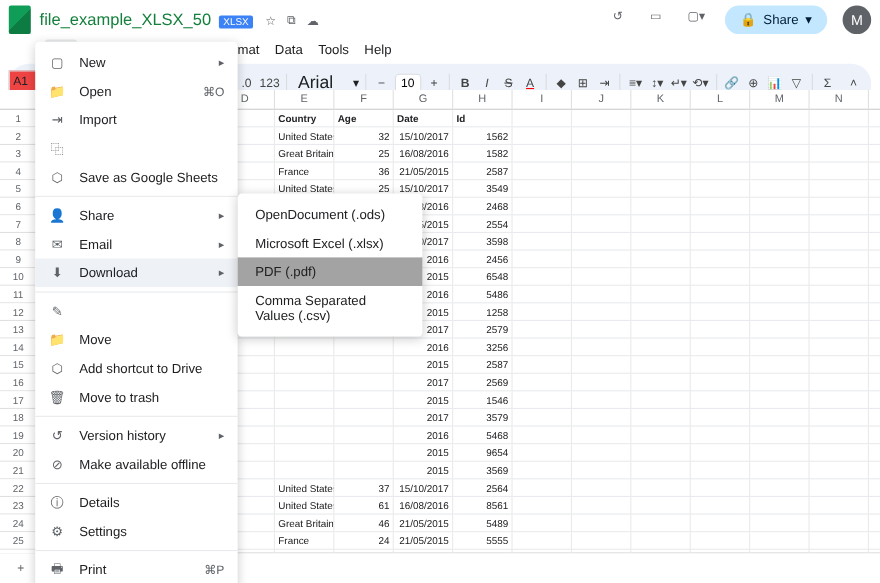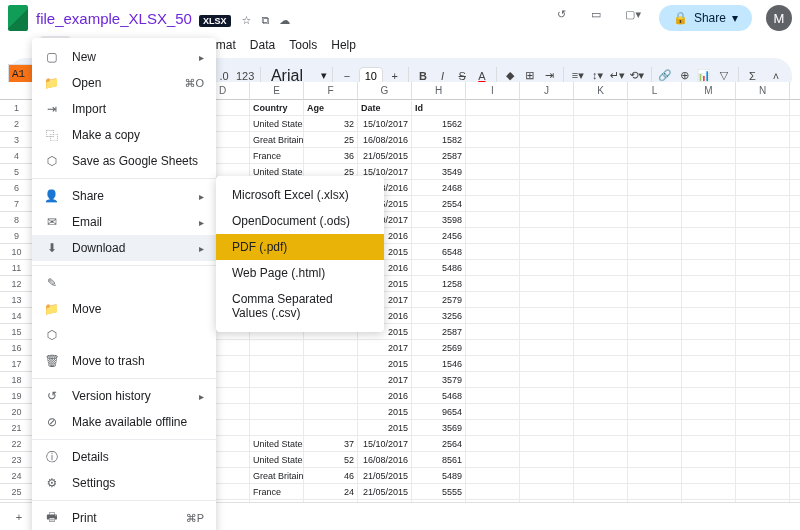--- a/index.html
+++ b/index.html
@@ -1,55 +1,55 @@
 <!DOCTYPE html>
 <html><head>
 <meta charset="utf-8">
 <style>
 * { margin: 0; padding: 0; box-sizing: border-box; font-family: Arial, sans-serif; }
 body { background: #fff; font-size: 11px; color: #202124; overflow: hidden; width: 800px; height: 530px; position: relative; }
 .header { display: flex; align-items: center; padding: 4px 8px; height: 36px; gap: 8px; }
 .logo { width: 20px; height: 26px; background: linear-gradient(135deg, #0f9d58 50%, #0c7c43 50%); border-radius: 2px; }
 .title-area { flex: 1; }
-.doc-title { font-size: 15px; color: #6d28d9; }
-.badge { background: #0f172a; color: #fff; font-size: 9px; padding: 1px 4px; border-radius: 2px; font-weight: bold; margin-left: 4px; }
+.doc-title { font-size: 15px; color: #15803d; }
+.badge { background: #3b82f6; color: #fff; font-size: 9px; padding: 1px 4px; border-radius: 2px; font-weight: normal; margin-left: 4px; }
 .title-icons { display: inline-flex; gap: 10px; margin-left: 8px; color: #5f6368; }
 .right-icons { display: flex; gap: 14px; align-items: center; }
 .icon-btn { width: 20px; height: 20px; color: #5f6368; cursor: pointer; }
 .share-btn { background: #c2e7ff; border-radius: 20px; padding: 6px 14px; display: flex; align-items: center; gap: 6px; font-size: 12px; color: #001d35; cursor: pointer; }
 .avatar { width: 26px; height: 26px; border-radius: 50%; background: #5f6368; color: #fff; display: flex; align-items: center; justify-content: center; font-size: 13px; }
 .menubar { display: flex; gap: 2px; padding: 0 8px 0 40px; height: 20px; font-size: 12px; color: #202124; }
 .menu-item { padding: 2px 6px; cursor: pointer; border-radius: 4px; }
 .menu-item.active { background: #e8eaed; }
 .toolbar { display: flex; align-items: center; padding: 4px 8px; gap: 4px; height: 36px; border-bottom: 1px solid #e0e0e0; background: #edf2fa; border-radius: 20px; margin: 2px 8px; }
 .tool-btn { width: 24px; height: 24px; display: flex; align-items: center; justify-content: center; color: #444; cursor: pointer; border-radius: 4px; }
 .tool-sep { width: 1px; height: 18px; background: #dadce0; margin: 0 2px; }
 .font-select { font-size: 16px; padding: 2px 4px; min-width: 50px; }
 .size-input { width: 24px; text-align: center; border: 1px solid #dadce0; border-radius: 4px; font-size: 11px; padding: 2px; }
-.cell-ref { position: absolute; left: 8px; top: 64px; width: 38px; font-size: 11px; color: #202124; padding: 3px; border: 1px solid #dadce0; background: #f97316; font-family: Liberation Mono, monospace; }
+.cell-ref { position: absolute; left: 8px; top: 64px; width: 38px; font-size: 11px; color: #202124; padding: 3px; border: 1px solid #dadce0; background: #ef4444; }
 .sheet-area { position: absolute; top: 82px; left: 0; right: 0; bottom: 28px; overflow: auto; }
 .col-headers { display: flex; position: sticky; top: 0; background: #fff; z-index: 2; }
 .corner { width: 34px; height: 18px; background: #fff; border-right: 1px solid #e0e0e0; border-bottom: 1px solid #ccc; flex-shrink: 0; }
 .col-h { width: 54px; height: 18px; text-align: center; font-size: 10px; color: #5f6368; border-right: 1px solid #e0e0e0; border-bottom: 1px solid #ccc; line-height: 18px; flex-shrink: 0; }
 .row { display: flex; height: 16px; }
 .row-h { width: 34px; text-align: center; font-size: 9px; color: #5f6368; border-right: 1px solid #ccc; border-bottom: 1px solid #e0e0e0; line-height: 16px; background: #fff; flex-shrink: 0; }
 .cell { width: 54px; border-right: 1px solid #e8eaed; border-bottom: 1px solid #e8eaed; font-size: 9px; padding: 0 3px; line-height: 16px; white-space: nowrap; overflow: hidden; flex-shrink: 0; }
 .cell.num { text-align: right; }
 .cell.head { font-weight: bold; }
 .dropdown { position: absolute; left: 32px; top: 38px; width: 184px; background: #fff; box-shadow: 0 2px 10px rgba(0,0,0,0.2); border-radius: 4px; padding: 6px 0; z-index: 100; font-size: 12px; }
 .dd-item { display: flex; align-items: center; padding: 5px 12px; gap: 12px; cursor: pointer; position: relative; }
 .dd-item.active { background: #eef1f6; }
 .dd-icon { width: 16px; height: 16px; color: #5f6368; display: flex; align-items: center; justify-content: center; flex-shrink: 0; }
 .dd-label { flex: 1; }
 .dd-arrow { color: #5f6368; font-size: 10px; }
 .dd-shortcut { color: #5f6368; font-size: 11px; }
 .dd-sep { height: 1px; background: #e8eaed; margin: 4px 0; }
 .submenu { position: absolute; left: 216px; top: 176px; width: 168px; background: #fff; box-shadow: 0 2px 10px rgba(0,0,0,0.2); border-radius: 4px; padding: 6px 0; z-index: 101; font-size: 12px; }
 .sub-item { padding: 6px 16px; cursor: pointer; }
-.sub-item.hl { background: #eab308; }
+.sub-item.hl { background: #a3a3a3; }
 .bottom-tabs { position: absolute; bottom: 0; left: 0; right: 0; height: 28px; display: flex; align-items: center; gap: 8px; padding: 0 8px; border-top: 1px solid #e0e0e0; background: #fff; }
 .tab-btn { width: 22px; height: 22px; display: flex; align-items: center; justify-content: center; color: #5f6368; cursor: pointer; }
 .sheet-tab { padding: 4px 10px; font-size: 12px; color: #188038; border-bottom: 2px solid transparent; cursor: pointer; display: flex; gap: 4px; align-items: center; }
 </style>
 </head>
 <body>
 
 <div class="header">
   <div class="logo"></div>
   <div class="title-area">
@@ -547,21 +547,21 @@
         <div class="cell"></div>
         <div class="cell"></div>
       </div>
       <div class="row">
         <div class="row-h">23</div>
         <div class="cell"></div>
         <div class="cell"></div>
         <div class="cell"></div>
         <div class="cell"></div>
         <div class="cell">United States</div>
-        <div class="cell num">52</div>
+        <div class="cell num">61</div>
         <div class="cell num">16/08/2016</div>
         <div class="cell num">8561</div>
         <div class="cell"></div>
         <div class="cell"></div>
         <div class="cell"></div>
         <div class="cell"></div>
         <div class="cell"></div>
         <div class="cell"></div>
         <div class="cell"></div>
       </div>
@@ -632,21 +632,20 @@
       <span class="dd-icon">📁</span>
       <span class="dd-label">Open</span>
       <span class="dd-shortcut">⌘O</span>
     </div>
   <div class="dd-item">
       <span class="dd-icon">⇥</span>
       <span class="dd-label">Import</span>
     </div>
   <div class="dd-item">
       <span class="dd-icon">⿻</span>
-      <span class="dd-label">Make a copy</span>
     </div>
   <div class="dd-item">
       <span class="dd-icon">⬡</span>
       <span class="dd-label">Save as Google Sheets</span>
     </div>
   <div class="dd-sep"></div>
   <div class="dd-item">
       <span class="dd-icon">👤</span>
       <span class="dd-label">Share</span>
       <span class="dd-arrow">▸</span>
@@ -664,20 +663,21 @@
   <div class="dd-sep"></div>
   <div class="dd-item">
       <span class="dd-icon">✎</span>
     </div>
   <div class="dd-item">
       <span class="dd-icon">📁</span>
       <span class="dd-label">Move</span>
     </div>
   <div class="dd-item">
       <span class="dd-icon">⬡</span>
+      <span class="dd-label">Add shortcut to Drive</span>
     </div>
   <div class="dd-item">
       <span class="dd-icon">🗑</span>
       <span class="dd-label">Move to trash</span>
     </div>
   <div class="dd-sep"></div>
   <div class="dd-item">
       <span class="dd-icon">↺</span>
       <span class="dd-label">Version history</span>
       <span class="dd-arrow">▸</span>
@@ -697,24 +697,23 @@
     </div>
   <div class="dd-sep"></div>
   <div class="dd-item">
       <span class="dd-icon">🖶</span>
       <span class="dd-label">Print</span>
       <span class="dd-shortcut">⌘P</span>
     </div>
 </div>
 
 <div class="submenu" id="submenu">
+    <div class="sub-item">OpenDocument (.ods)</div>
     <div class="sub-item">Microsoft Excel (.xlsx)</div>
-    <div class="sub-item">OpenDocument (.ods)</div>
     <div class="sub-item hl">PDF (.pdf)</div>
-    <div class="sub-item">Web Page (.html)</div>
     <div class="sub-item">Comma Separated Values (.csv)</div>
   </div>
 
 <div class="bottom-tabs">
   <span class="tab-btn">+</span>
   <span class="tab-btn">≡</span>
   <div class="sheet-tab">
       <span>Sheet1</span>
       <span>▾</span>
     </div>

